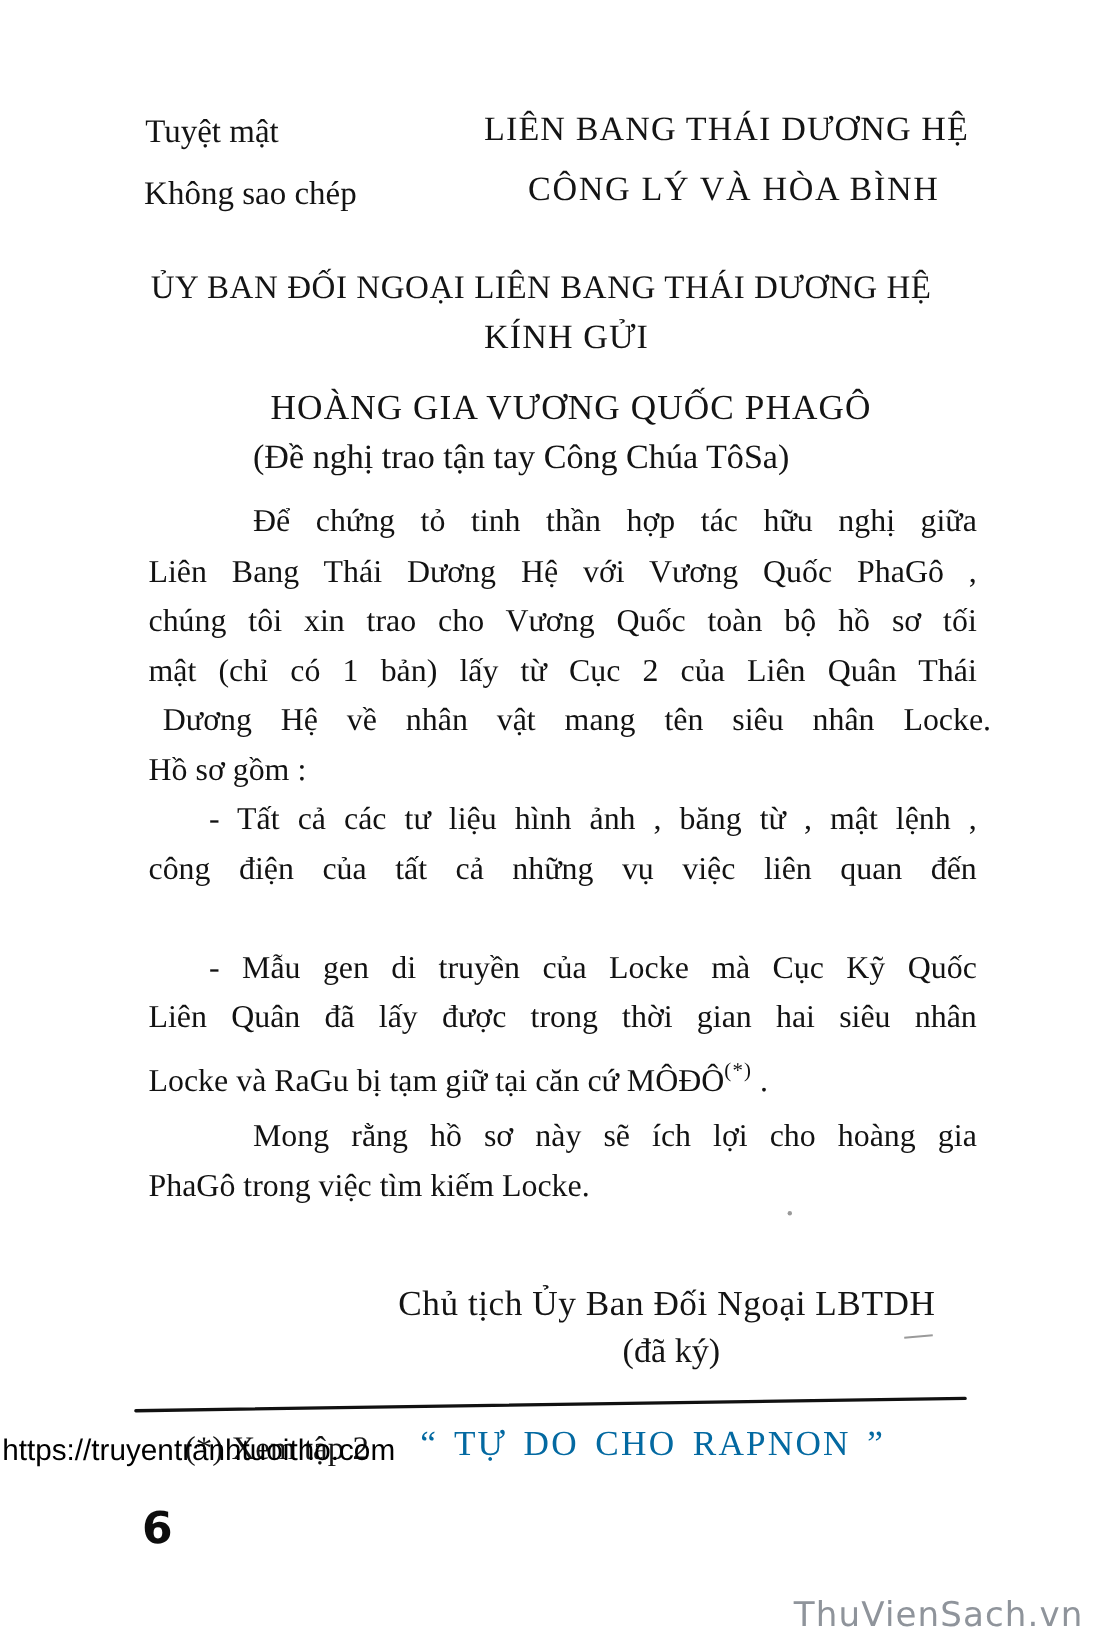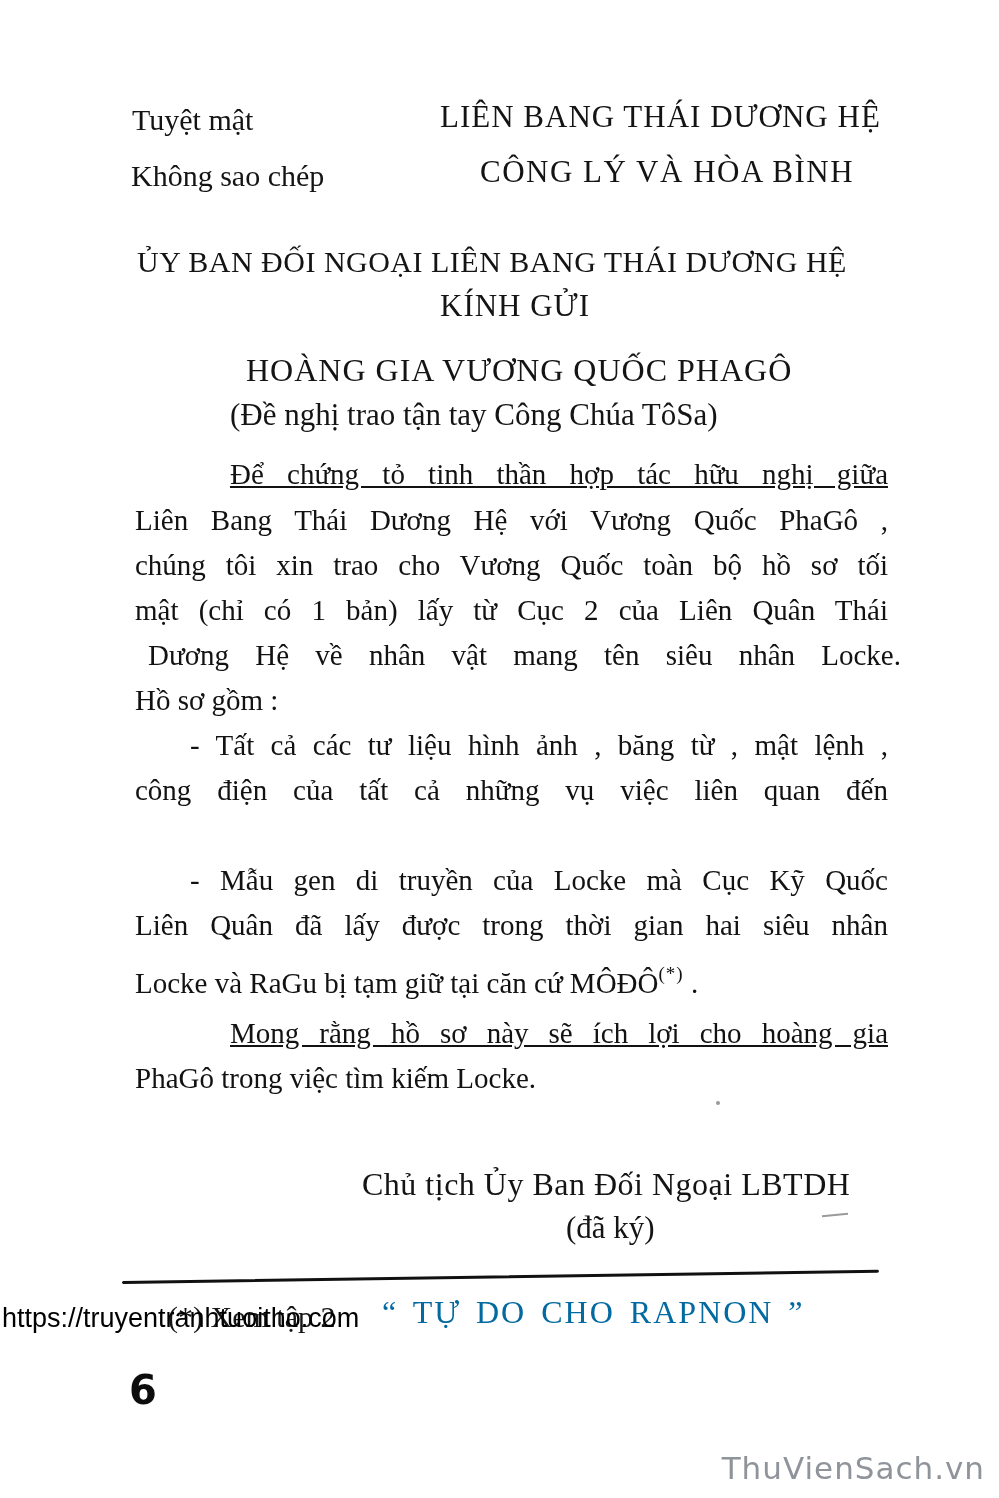--- a/index.html
+++ b/index.html
@@ -4,21 +4,21 @@
 <style>
   html,body{margin:0;padding:0;background:#ffffff;}
   #page{position:relative;width:999px;height:1498px;background:#ffffff;overflow:hidden;
         font-family:"Liberation Serif","DejaVu Serif",serif;color:#141414;}
   .abs{position:absolute;white-space:nowrap;line-height:1.15;}
   .caps{letter-spacing:1px;}
   
   .bl{position:absolute;left:135px;width:753px;font-size:29px;line-height:1.2;color:#121212;}
   .bl.just{text-align:justify;text-align-last:justify;}
   .bl.left{white-space:nowrap;}
-  .bl.ind1{padding-left:95px;width:658px;text-decoration:underline;}
+  .bl.ind1{padding-left:95px;width:658px;}
   .bl.ind2{padding-left:55px;width:698px;}
   .sup{font-size:19px;position:relative;top:-13px;letter-spacing:1px;}
   
   #rule{position:absolute;left:122px;top:1281px;width:757px;height:3px;background:#111;
         transform:rotate(-0.85deg);transform-origin:left center;border-radius:2px;}
   #watermark-url{font-family:"Liberation Sans","DejaVu Sans",sans-serif;font-size:27px;color:#000000;}
   #footnote{font-size:30px;color:#151515;}
   #slogan{font-size:32px;letter-spacing:2px;word-spacing:5px;color:#0369a1;}
   #page-number{font-family:"DejaVu Sans","Liberation Sans",sans-serif;font-weight:700;font-size:40px;color:#0d0d0d;}
   #site-watermark{font-family:"DejaVu Sans","Liberation Sans",sans-serif;font-size:31px;color:#8f949b;letter-spacing:1px;}

